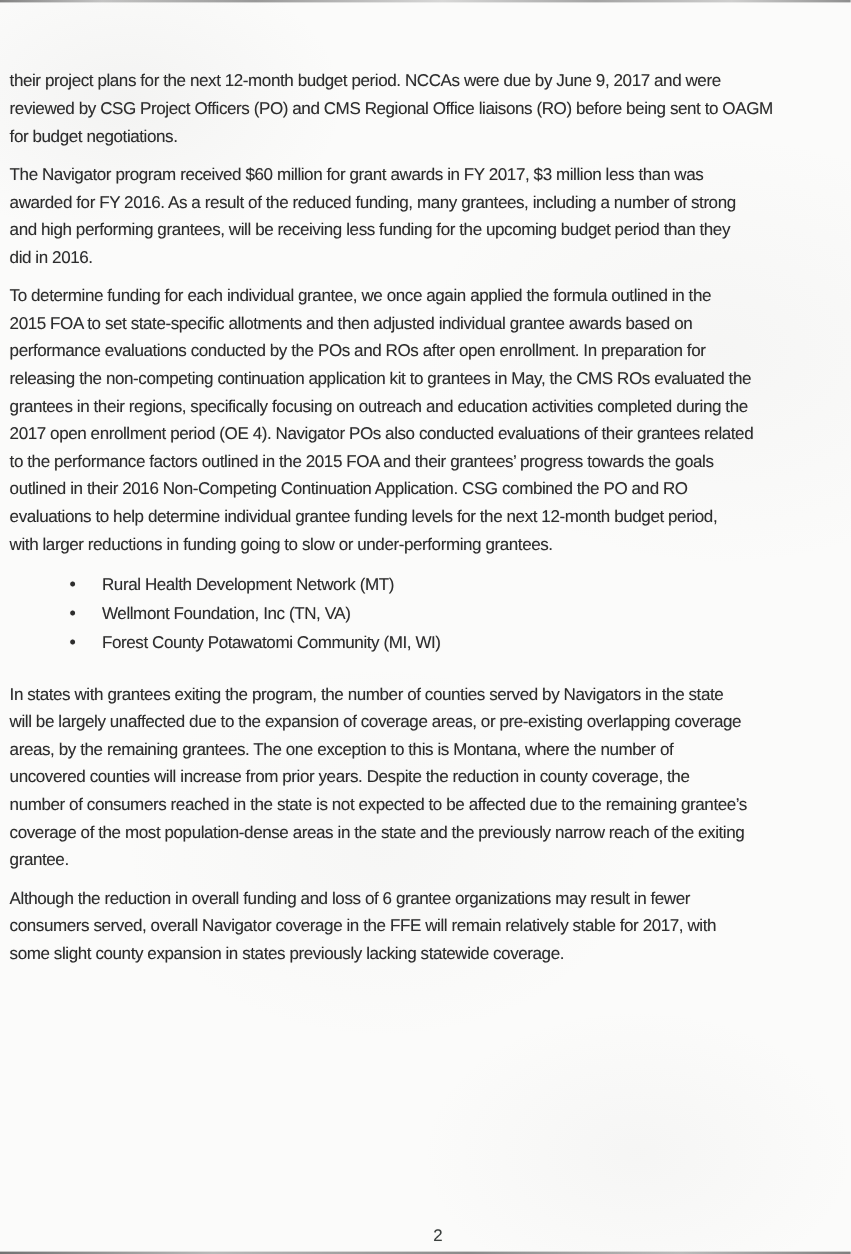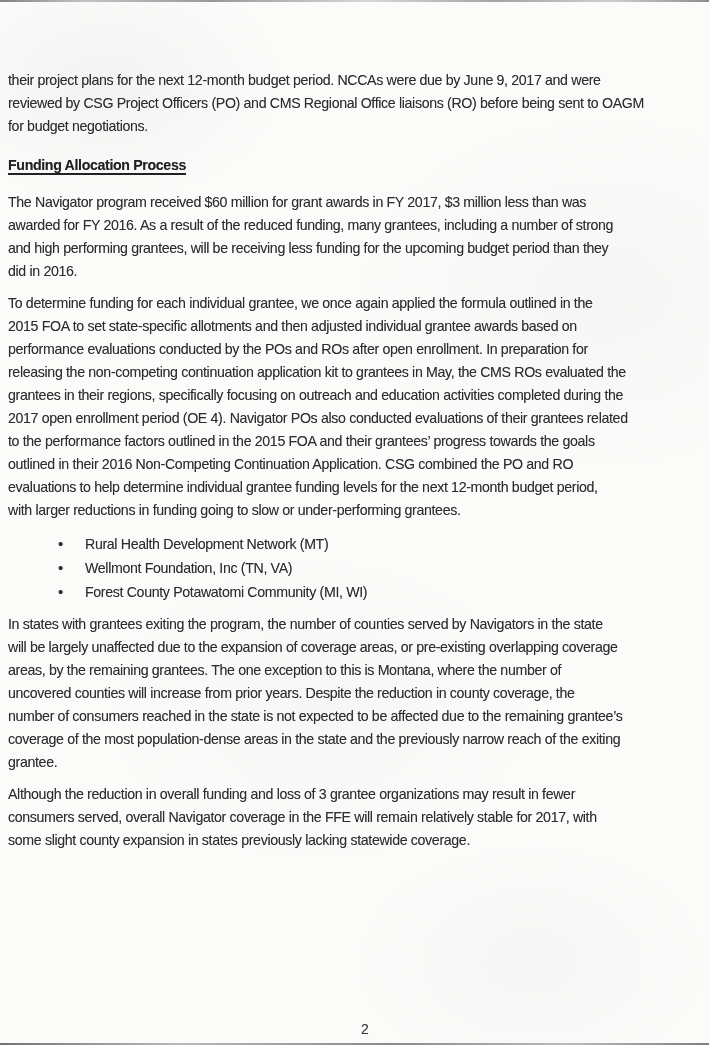--- a/index.html
+++ b/index.html
@@ -36,21 +36,21 @@
     position: absolute;
     bottom: 0; left: 0; right: 0;
     height: 2px;
     background: linear-gradient(90deg,
       rgba(80,80,80,0.8) 0%, rgba(120,120,120,0.5) 25%,
       rgba(90,90,90,0.7) 55%, rgba(125,125,125,0.5) 80%,
       rgba(85,85,85,0.75) 100%);
   }
   .content {
     position: absolute;
-    top: 16px; left: 0;
+    top: 4px; left: 0;
     width: 709px;
     padding: 53px 0 0 8px;
     box-sizing: border-box;
     color: #2d2d2d;
     font-size: 14.2px;
     line-height: 23px;
     letter-spacing: -0.35px;
   }
   .para {
     white-space: pre;
@@ -62,21 +62,21 @@
     font-weight: bold;
     color: #222;
     text-shadow: 0 0 0.6px rgba(30,30,30,0.4);
   }
   .heading span {
     text-decoration: underline;
     text-decoration-thickness: 1.5px;
     text-underline-offset: 3px;
   }
   .bullet-list {
-    margin: 10px 0 9px 0;
+    margin: 10px 0 20px 0;
     padding-left: 50px;
   }
   .bullet-item {
     line-height: 23px;
     text-shadow: 0 0 0.6px rgba(45,45,45,0.35);
   }
   .bullet-marker {
     display: inline-block;
     width: 27px;
     font-size: 15px;
@@ -97,23 +97,20 @@
 
 <div class="page">
   <div class="scan-edge-top"></div>
 
   <div class="content">
 
     <p class="para">their project plans for the next 12-month budget period. NCCAs were due by June 9, 2017 and were
 reviewed by CSG Project Officers (PO) and CMS Regional Office liaisons (RO) before being sent to OAGM
 for budget negotiations.</p>
 
-    <div class="heading">
-      <span>Funding Allocation Process</span>
-    </div>
 
     <p class="para">The Navigator program received $60 million for grant awards in FY 2017, $3 million less than was
 awarded for FY 2016. As a result of the reduced funding, many grantees, including a number of strong
 and high performing grantees, will be receiving less funding for the upcoming budget period than they
 did in 2016.</p>
 
     <p class="para">To determine funding for each individual grantee, we once again applied the formula outlined in the
 2015 FOA to set state-specific allotments and then adjusted individual grantee awards based on
 performance evaluations conducted by the POs and ROs after open enrollment. In preparation for
 releasing the non-competing continuation application kit to grantees in May, the CMS ROs evaluated the
@@ -139,21 +136,21 @@
     </div>
 
     <p class="para">In states with grantees exiting the program, the number of counties served by Navigators in the state
 will be largely unaffected due to the expansion of coverage areas, or pre-existing overlapping coverage
 areas, by the remaining grantees. The one exception to this is Montana, where the number of
 uncovered counties will increase from prior years. Despite the reduction in county coverage, the
 number of consumers reached in the state is not expected to be affected due to the remaining grantee’s
 coverage of the most population-dense areas in the state and the previously narrow reach of the exiting
 grantee.</p>
 
-    <p class="para">Although the reduction in overall funding and loss of 3 grantee organizations may result in fewer
+    <p class="para">Although the reduction in overall funding and loss of 6 grantee organizations may result in fewer
 consumers served, overall Navigator coverage in the FFE will remain relatively stable for 2017, with
 some slight county expansion in states previously lacking statewide coverage.</p>
 
   </div>
 
   <div class="page-number">2</div>
 
   <div class="scan-edge-bottom"></div>
 </div>
 

